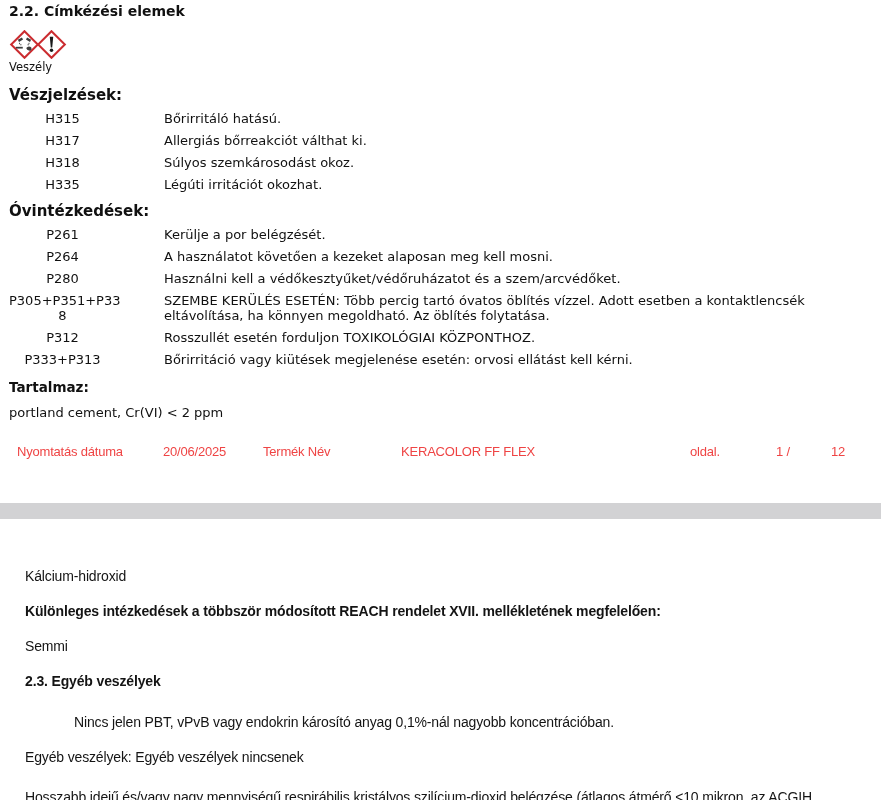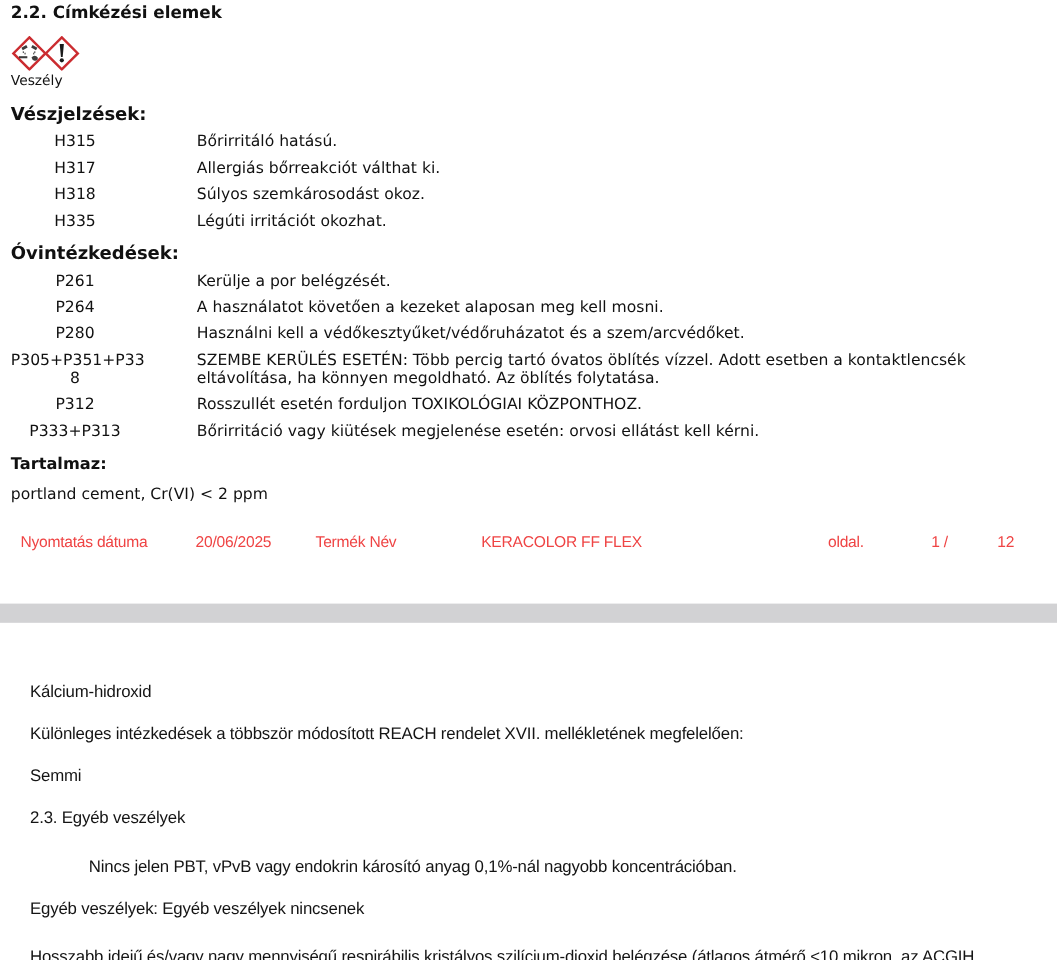--- a/index.html
+++ b/index.html
@@ -46,21 +46,21 @@
   .f-pagetot   { left:822px; }
 
   .divider { height:16px; background:#d2d2d4; margin-top:43px; }
 
   .page2 {
     padding:32px 12px 0 9px;
     font-family:"Liberation Sans", sans-serif;
     font-size:14px; line-height:19px; letter-spacing:-0.15px; color:#141414;
   }
   .page2 p { margin:16px; }
-  .p2-bold { font-weight:normal; }
+  .p2-bold { font-weight:bold; }
   .p2-indent { padding-left:49px; margin-top:22px !important; }
   .p2-gap1 { margin-top:2px !important; }
   .p2-para1 { margin-top:21px !important; }
 </style>
 </head>
 <body>
 
 <div class="page1">
   <div class="doc-title">2.2. Címkézési elemek</div>
 

